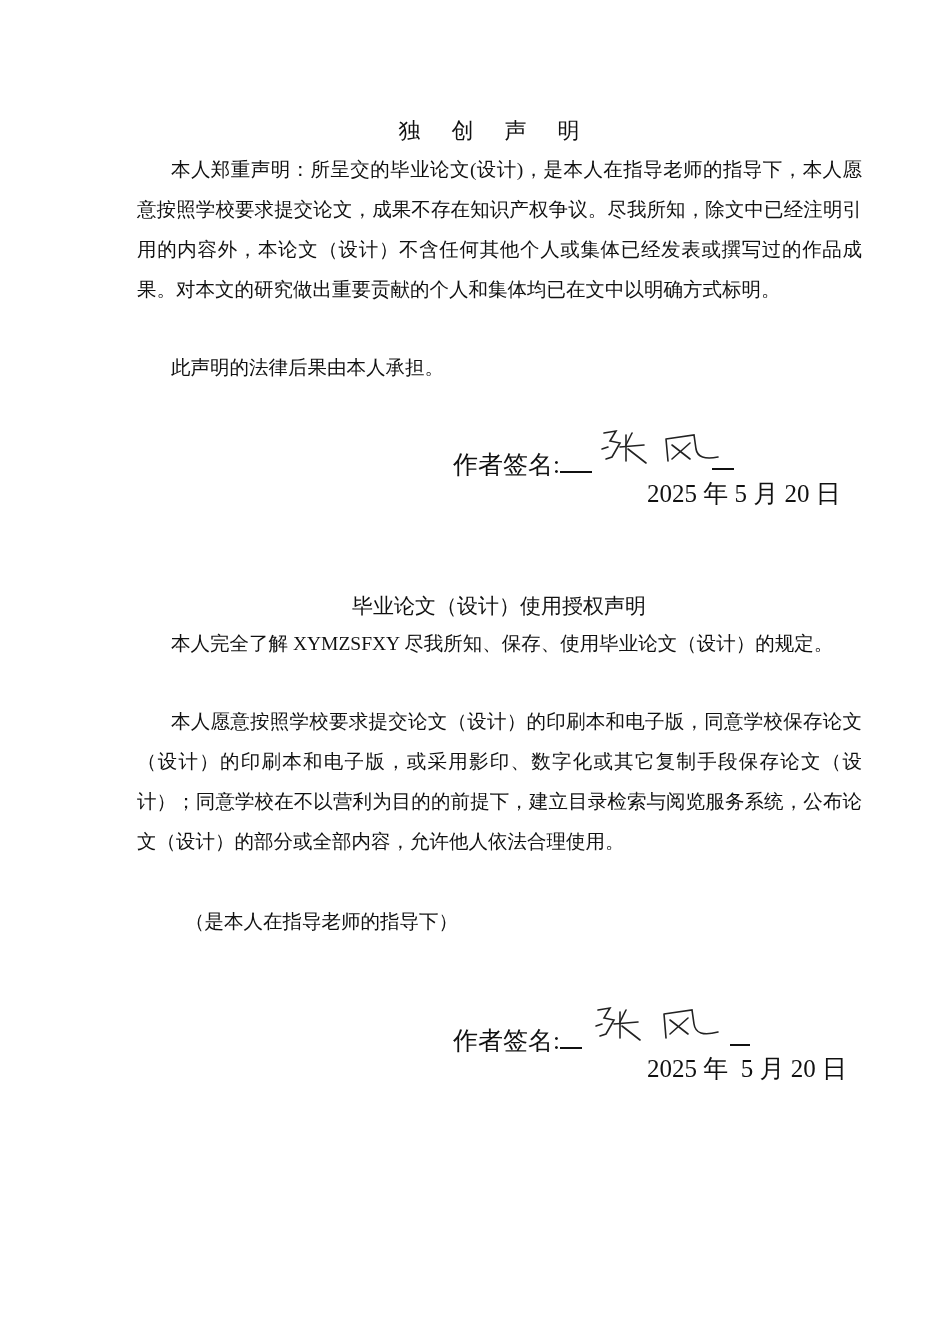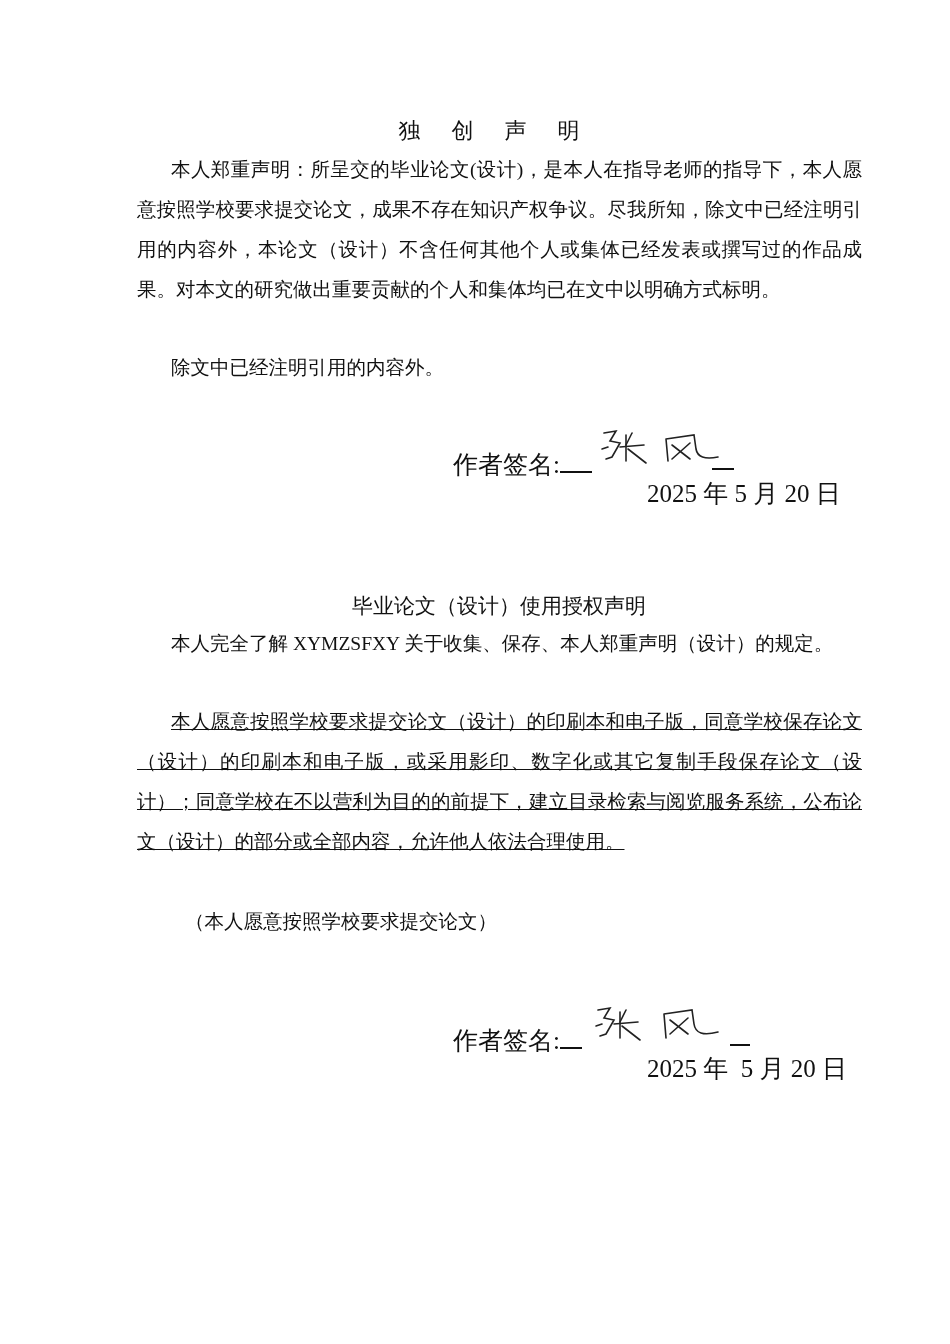--- a/index.html
+++ b/index.html
@@ -16,21 +16,21 @@
   .sig { position: absolute; font-size: 25px; }
   .line { display: inline-block; border-bottom: 2px solid #111; height: 18px; vertical-align: baseline; }
   .sigsvg { position: absolute; }
 </style>
 </head>
 <body>
 
 <div>
   <div class="title1">独 创 声 明</div>
   <div class="para indent" style="top:150px;">本人郑重声明：所呈交的毕业论文(设计)，是本人在指导老师的指导下，本人愿意按照学校要求提交论文，成果不存在知识产权争议。尽我所知，除文中已经注明引用的内容外，本论文（设计）不含任何其他个人或集体已经发表或撰写过的作品成果。对本文的研究做出重要贡献的个人和集体均已在文中以明确方式标明。</div>
-  <div class="para indent" style="top:348px;">除文中已经注明引用的内容外。</div>
+  <div class="para indent" style="top:348px;">此声明的法律后果由本人承担。</div>
 
   <div class="sig" style="top:448px; left:453px;">
     <span>作者签名:</span><span class="line" style="width:32px;"></span>
   </div>
   <svg class="sigsvg" style="top:425px; left:598px;" width="140" height="50" viewBox="0 0 140 50">
     <g fill="none" stroke="#222" stroke-width="1.6" stroke-linecap="round">
       <path d="M6 8 L18 6 L12 16 L22 18 L14 32 L8 34"></path>
       <path d="M4 24 L10 22"></path>
       <path d="M28 10 L28 36"></path>
       <path d="M34 8 L28 20"></path>
@@ -39,23 +39,23 @@
       <path d="M68 14 L70 36 M68 14 L96 10 L98 24 Q100 36 120 32"></path>
       <path d="M74 20 L92 34 M92 18 L74 34"></path>
     </g>
   </svg>
   <div class="sig" style="top:448px; left:712px;"><span class="line" style="width:22px;"></span></div>
   <div class="sig" style="top:477px; left:647px;">2025 年 5 月 20 日</div>
 </div>
 
 <div>
   <div class="title2">毕业论文（设计）使用授权声明</div>
-  <div class="para indent" style="top:624px;">本人完全了解 XYMZSFXY 关于收集、保存、本人郑重声明（设计）的规定。</div>
-  <div class="para indent" style="top:702px;text-decoration:underline;">本人愿意按照学校要求提交论文（设计）的印刷本和电子版，同意学校保存论文（设计）的印刷本和电子版，或采用影印、数字化或其它复制手段保存论文（设计）；同意学校在不以营利为目的的前提下，建立目录检索与阅览服务系统，公布论文（设计）的部分或全部内容，允许他人依法合理使用。</div>
-  <div class="para" style="top:902px; text-indent:48px;">（本人愿意按照学校要求提交论文）</div>
+  <div class="para indent" style="top:624px;">本人完全了解 XYMZSFXY 尽我所知、保存、使用毕业论文（设计）的规定。</div>
+  <div class="para indent" style="top:702px;">本人愿意按照学校要求提交论文（设计）的印刷本和电子版，同意学校保存论文（设计）的印刷本和电子版，或采用影印、数字化或其它复制手段保存论文（设计）；同意学校在不以营利为目的的前提下，建立目录检索与阅览服务系统，公布论文（设计）的部分或全部内容，允许他人依法合理使用。</div>
+  <div class="para" style="top:902px; text-indent:48px;">（是本人在指导老师的指导下）</div>
 
   <div class="sig" style="top:1024px; left:453px;">
     <span>作者签名:</span><span class="line" style="width:22px;"></span>
   </div>
   <svg class="sigsvg" style="top:1002px; left:592px;" width="140" height="50" viewBox="0 0 140 50">
     <g fill="none" stroke="#222" stroke-width="1.6" stroke-linecap="round">
       <path d="M6 8 L18 6 L12 16 L22 18 L14 32 L8 34"></path>
       <path d="M4 24 L10 22"></path>
       <path d="M28 10 L28 36"></path>
       <path d="M34 8 L28 20"></path>

